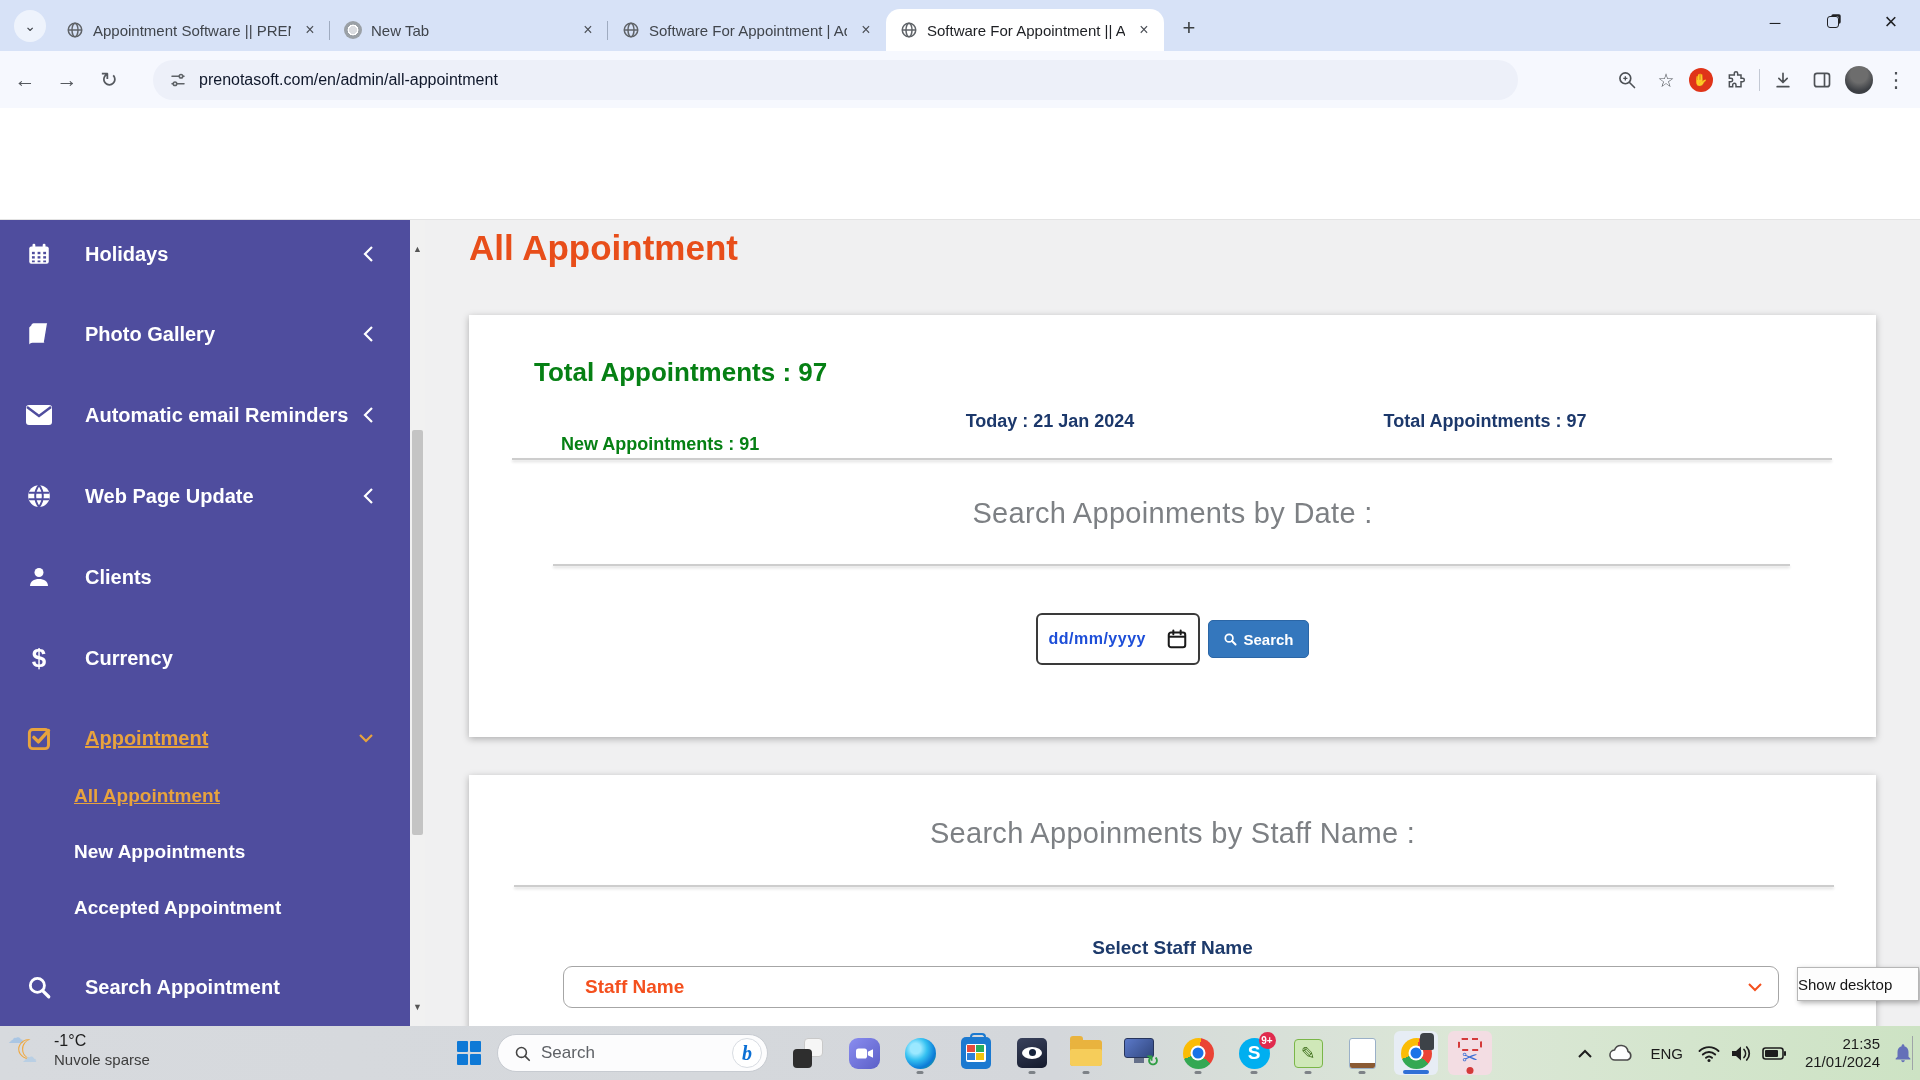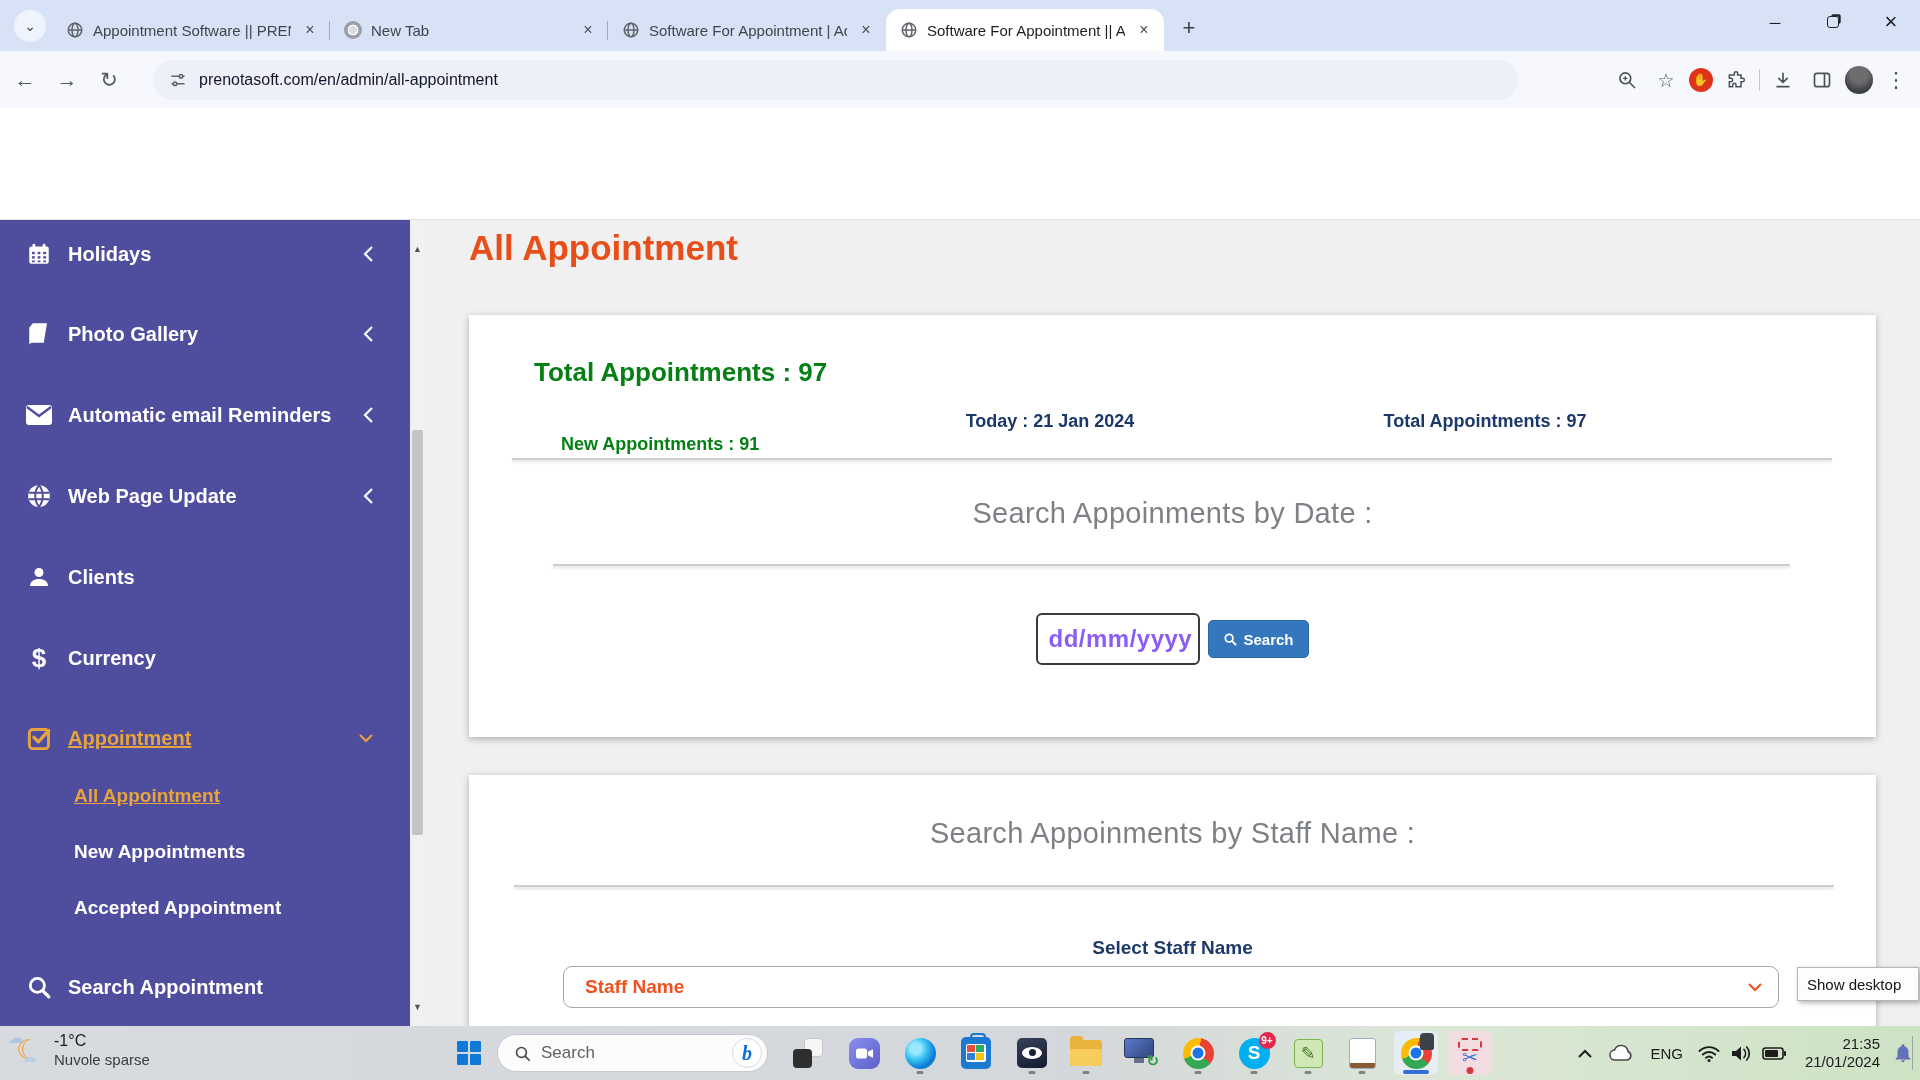--- a/index.html
+++ b/index.html
@@ -45,21 +45,21 @@
   .hdr-divider { position:absolute; left:1533px; top:118px; width:1px; height:92px; background:#e2e2e2; }
   .bellwrap { position:absolute; left:1570px; top:142px; width:40px; height:44px; }
   .badge91 { position:absolute; left:24px; top:-14px; min-width:27px; height:27px; border-radius:50%; background:#e21a64; color:#fff; font-size:13px; font-weight:bold; display:flex; align-items:center; justify-content:center; }
   .useravatar { position:absolute; left:1686px; top:137px; width:64px; height:64px; border-radius:50%; border:4px solid #2abea0; background:#fff; display:flex; align-items:flex-end; justify-content:center; overflow:hidden; }
   .adminname { position:absolute; left:1766px; top:148px; font-size:17px; font-style:italic; color:#5a5e63; }
   .hdr-chevron { position:absolute; left:1874px; top:150px; }
   
   .sidebar { position:absolute; left:0; top:220px; width:425px; height:806px; background:#4f4d9e; }
   .sbrow { position:absolute; left:0; width:412px; height:56px; display:flex; align-items:center; color:#fff; font-weight:bold; font-size:20px; }
   .sbrow .ic { width:30px; margin-left:24px; display:flex; justify-content:center; }
-  .sbrow .lbl { margin-left:14px; flex:1; }
+  .sbrow .lbl { margin-left:31px; flex:1; }
   .sbrow .chev { margin-right:38px; }
   .sbrow.child { height:44px; font-size:19px; }
   .sbrow.child .lbl { margin-left:74px; }
   .sbrow.active { color:#e8a33d;text-decoration:underline; }
   .dollar { font-size:26px; font-weight:bold; }
   .sb-scroll { position:absolute; right:0; top:0; width:15px; height:100%; background:#f1f1f1; }
   .sb-thumb { position:absolute; left:2px; top:210px; width:11px; height:405px; background:#c4c4c4; border-radius:2px; }
   .sb-arrow { position:absolute; left:3px; font-size:9px; color:#555; }
   
   .main { position:absolute; left:425px; top:220px; width:1495px; height:806px; background:#f0f0f1; }
@@ -71,28 +71,28 @@
   .stat-new { position:absolute; left:92px; top:119px; font-size:18px; font-weight:bold; color:#068014; }
   .stat-today { position:absolute; left:581px; top:96px; transform:translateX(-50%); font-size:18px; font-weight:bold; color:#1c386b; }
   .stat-tot { position:absolute; left:1016px; top:96px; transform:translateX(-50%); font-size:18px; font-weight:bold; color:#1c386b; }
   .hr { position:absolute; height:2px; background:#cdcdcd; box-shadow:0 2px 3px rgba(0,0,0,.14); }
   .hr1 { top:143px; left:43px; width:1320px; }
   .hr2 { top:249px; left:84px; width:1237px; }
   .hr3 { top:110px; left:45px; width:1320px; }
   .sectionhead { position:absolute; left:0; width:100%; text-align:center; font-size:29px; color:#7d8084; letter-spacing:.3px; }
   .daterow { position:absolute; left:0; top:298px; width:100%; display:flex; justify-content:center; align-items:flex-start; gap:8px; }
   .dateinput { width:164px; height:52px; background:#fff; border:2px solid #3a3a3a; border-radius:6px; display:flex; align-items:center; padding:0 10px; }
-  .dateval { font-size:24px; font-weight:bold; color:#8b5cf6; letter-spacing:.5px; flex:1; }
+  .dateval { font-size:16px; font-weight:bold; color:#1d4ed8; letter-spacing:.5px; flex:1; }
   .searchbtn { margin-top:7px; height:38px; padding:0 14px; background:#3477bd; border:1px solid #2b66a6; border-radius:5px; color:#fff; font-size:15px; font-weight:bold; display:flex; align-items:center; gap:6px; }
   .selectlabel { position:absolute; left:0; top:162px; width:100%; text-align:center; font-size:19px; font-weight:bold; color:#1d3a6b; }
   .staffselect { position:absolute; left:94px; top:191px; width:1216px; height:42px; background:#fff; border:1px solid #a6a6a6; border-radius:9px; display:flex; align-items:center; }
   .staffval { margin-left:21px; font-size:19px; font-weight:bold; color:#f4501e; flex:1; }
   .staffselect .selchev { margin-right:16px; }
   
-  .showdesktop { position:absolute; left:1797px; top:967px; width:122px; height:34px; background:#fdfdfd; border:1px solid #b6b6b6; box-shadow:2px 2px 5px rgba(0,0,0,.3); display:flex; align-items:center; padding-left:9px; font-size:15px; color:#141414; z-index:40; }
+  .showdesktop { position:absolute; left:1797px; top:967px; width:122px; height:34px; background:#fdfdfd; border:1px solid #b6b6b6; box-shadow:2px 2px 5px rgba(0,0,0,.3); display:flex; align-items:center; font-size:15px; color:#141414; z-index:40; }
   
   .taskbar { position:absolute; left:0; top:1026px; width:1920px; height:54px; z-index:30;
     background:linear-gradient(90deg,#d7dade 0%,#d4d7db 55%,#dbe7d6 76%,#cde3c4 100%); }
   .weather { position:absolute; left:10px; top:5px; display:flex; align-items:center; gap:8px; }
   .weathericon { position:relative; width:36px; height:36px; }
   .weathericon .moon { position:absolute; left:6px; top:2px; font-size:27px; color:#f0a73c; }
   .weathericon .cl1 { position:absolute; left:-2px; top:-4px; font-size:16px; color:#aac6e4; }
   .weathericon .cl2 { position:absolute; left:12px; top:16px; font-size:15px; color:#b9cfe4; }
   .wtemp { font-size:16px; color:#1c1c1c; line-height:19px; }
   .wdesc { font-size:15px; color:#3d3d3d; line-height:19px; }

